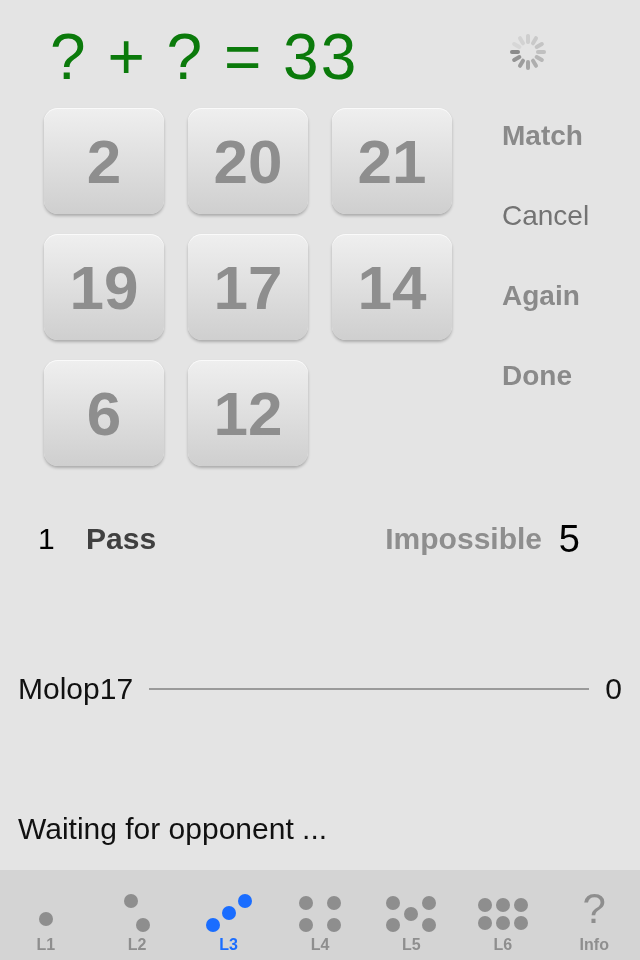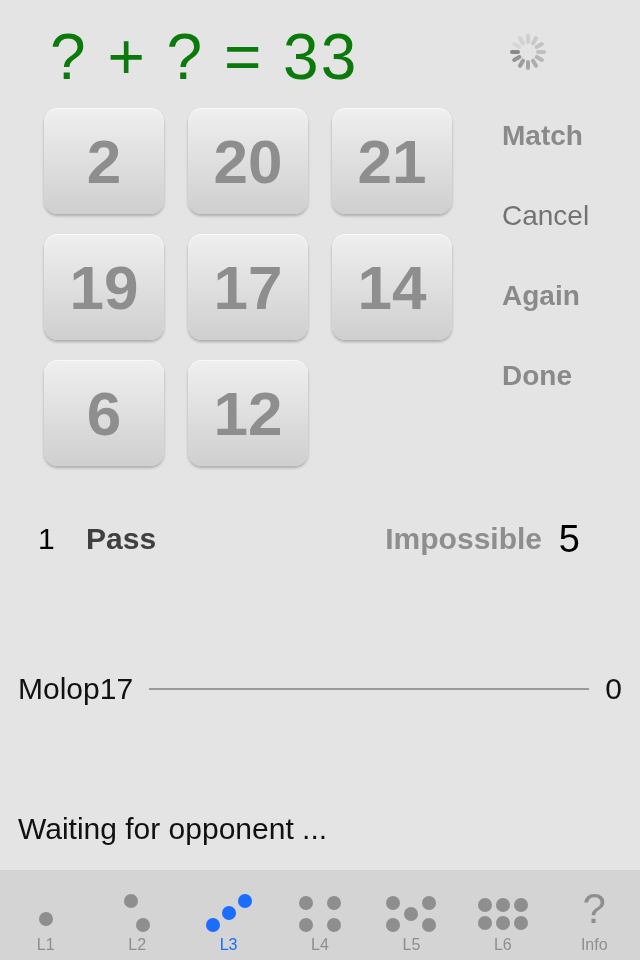--- a/index.html
+++ b/index.html
@@ -147,20 +147,21 @@
     position: absolute;
     width: 14px; height: 14px;
     border-radius: 50%;
     background: #8e8e8e;
   }
   .tab.active .dot { background: #1a6dff; }
   .tab-label {
     font-size: 16px;
     color: #8e8e8e;
     margin-top: 2px;
+    font-weight: bold;
   }
   .tab.active .tab-label { color: #1a6dff; text-align: center; }
   .tab .q {
     font-size: 42px;
     color: #8e8e8e;
     line-height: 50px;
     height: 50px;
   }
 </style>
 </head>

